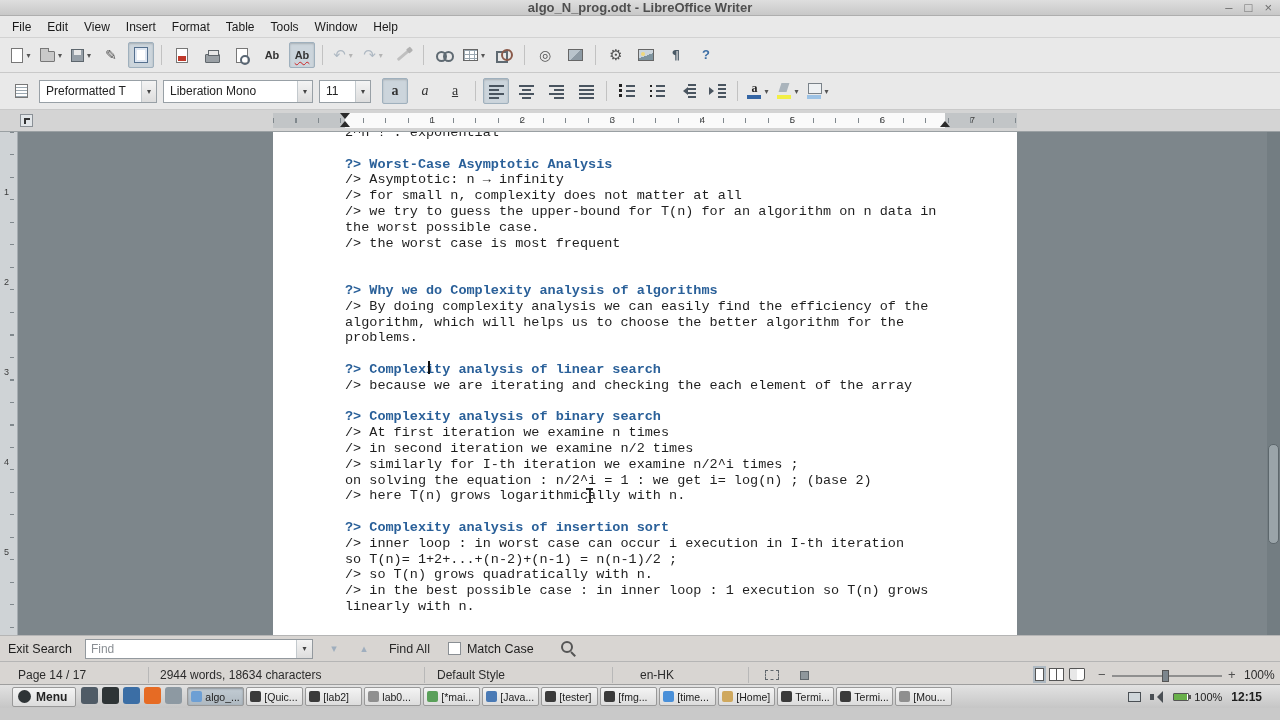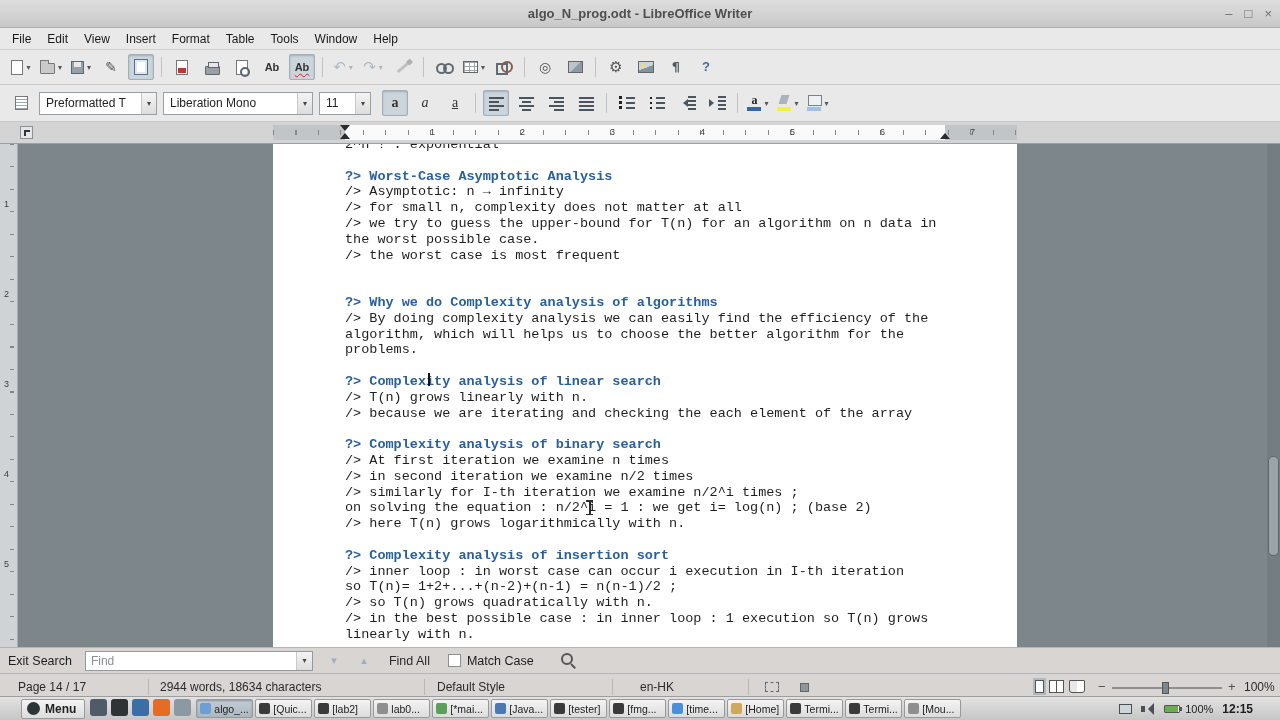--- a/index.html
+++ b/index.html
@@ -1,20 +1,20 @@
 <!DOCTYPE html>
 <html style="--heading: #2a6099; --fontbar: #3465a4; --hibar: #f2ef47; --bgbar: #9cc2e5;"><head>
 <meta charset="utf-8">
 <style>
 *{box-sizing:border-box;margin:0;padding:0}
 html,body{width:1280px;height:720px;overflow:hidden;font-family:"Liberation Sans",sans-serif;}
 .screen{position:relative;width:1280px;height:720px;background:#c9c9c9;font-size:12px;color:#222}
 
 
-.titlebar{height:28px;background:linear-gradient(#dedede,#c8c8c8);border-bottom:1px solid #aeaeae;display:flex;align-items:center;justify-content:center;position:relative}
+.titlebar{height:16px;background:linear-gradient(#dedede,#c8c8c8);border-bottom:1px solid #aeaeae;display:flex;align-items:center;justify-content:center;position:relative}
 .title-text{font-weight:bold;color:#4f4f4f;font-size:13px}
 .win-controls{position:absolute;right:8px;top:0;height:100%;display:flex;gap:12px;align-items:center}
 .wbtn{color:#6f6f6f;font-size:13px;line-height:1;cursor:default}
 
 
 .menubar{height:22px;background:#e9e9e9;display:flex;align-items:center;padding-left:4px;border-bottom:1px solid #d2d2d2}
 .menu-item{padding:2px 8px;font-size:12px;color:#1a1a1a}
 
 
 .toolbar{background:#e9e9e9;display:flex;align-items:center;border-bottom:1px solid #c9c9c9}
@@ -151,21 +151,21 @@
 .pgmulti{width:15px;height:13px;border:1px solid #555;background:linear-gradient(to right,#fff 46%,#555 46%,#555 54%,#fff 54%);display:inline-block}
 .pgbook{width:16px;height:13px;border:1px solid #555;background:linear-gradient(to right,#e8e8e8 48%,#555 48%,#555 52%,#fff 52%);display:inline-block;border-radius:1px 1px 3px 3px}
 .zoom-minus,.zoom-plus{position:absolute;top:5px;font-size:13px;color:#4f4f4f}
 .zoom-minus{left:1098px}
 .zoom-plus{left:1228px}
 .zoom-track{position:absolute;left:1112px;top:13px;width:110px;height:2px;background:#8f8f8f}
 .zoom-thumb{position:absolute;left:50px;top:-5px;width:7px;height:12px;background:#7c868d;border:1px solid #555}
 .sb-zoom{position:absolute;left:1244px;top:6px}
 
 
-.taskbar{position:absolute;left:0;bottom:0;width:1280px;height:24px;background:linear-gradient(#e2e2e2,#c6c6c6);border-top:1px solid #9e9e9e;display:flex;align-items:center;padding:0 21px}
+.taskbar{position:absolute;left:0;bottom:12px;width:1280px;height:24px;background:linear-gradient(#e2e2e2,#c6c6c6);border-top:1px solid #9e9e9e;display:flex;align-items:center;padding:0 12px}
 .menu-btn{display:inline-flex;align-items:center;height:20px;padding:0 8px 0 5px;margin-right:5px;border:1px solid #999;border-radius:2px;background:linear-gradient(#f4f4f4,#dcdcdc);font-weight:bold;font-size:12px;color:#222}
 .menu-ic{width:13px;height:13px;border-radius:50%;background:#2e3436;display:inline-block;margin-right:5px}
 .launcher{width:17px;height:17px;border-radius:3px;margin-right:4px;display:inline-block}
 #twindows{display:inline-flex;align-items:flex-end}
 .twin{width:57px;height:19px;display:inline-flex;align-items:center;gap:3px;padding:0 3px;margin:0 1px;background:linear-gradient(#f4f4f4,#dcdcdc);border:1px solid #999;border-radius:2px;font-size:10.5px;color:#222;overflow:hidden;white-space:nowrap}
 .twin.active{background:linear-gradient(#c2ccd4,#aeb8c0);box-shadow:inset 0 1px 2px rgba(0,0,0,.28)}
 .twin-ic{width:11px;height:11px;border-radius:2px;flex:none}
 .twin-lb{overflow:hidden}
 .tray{margin-left:auto;display:inline-flex;align-items:center;gap:9px;margin-right:6px}
 .tray-net{width:13px;height:10px;border:1px solid #4a4f54;background:#cfd6da;display:inline-block}
@@ -388,21 +388,20 @@
             <div class="dline">the worst possible case.</div>
             <div class="dline">/&gt; the worst case is most frequent</div>
             <div class="dline">&nbsp;</div>
             <div class="dline">&nbsp;</div>
             <div class="dline h">?&gt; Why we do Complexity analysis of algorithms</div>
             <div class="dline">/&gt; By doing complexity analysis we can easily find the efficiency of the</div>
             <div class="dline">algorithm, which will helps us to choose the better algorithm for the</div>
             <div class="dline">problems.</div>
             <div class="dline">&nbsp;</div>
             <div class="dline h">?&gt; Complexity analysis of linear search</div>
-            <div class="dline">/&gt; T(n) grows linearly with n.</div>
             <div class="dline">/&gt; because we are iterating and checking the each element of the array</div>
             <div class="dline">&nbsp;</div>
             <div class="dline h">?&gt; Complexity analysis of binary search</div>
             <div class="dline">/&gt; At first iteration we examine n times</div>
             <div class="dline">/&gt; in second iteration we examine n/2 times</div>
             <div class="dline">/&gt; similarly for I-th iteration we examine n/2^i times ;</div>
             <div class="dline">on solving the equation : n/2^i = 1 : we get i= log(n) ; (base 2)</div>
             <div class="dline">/&gt; here T(n) grows logarithmically with n.</div>
             <div class="dline">&nbsp;</div>
             <div class="dline h">?&gt; Complexity analysis of insertion sort</div>

